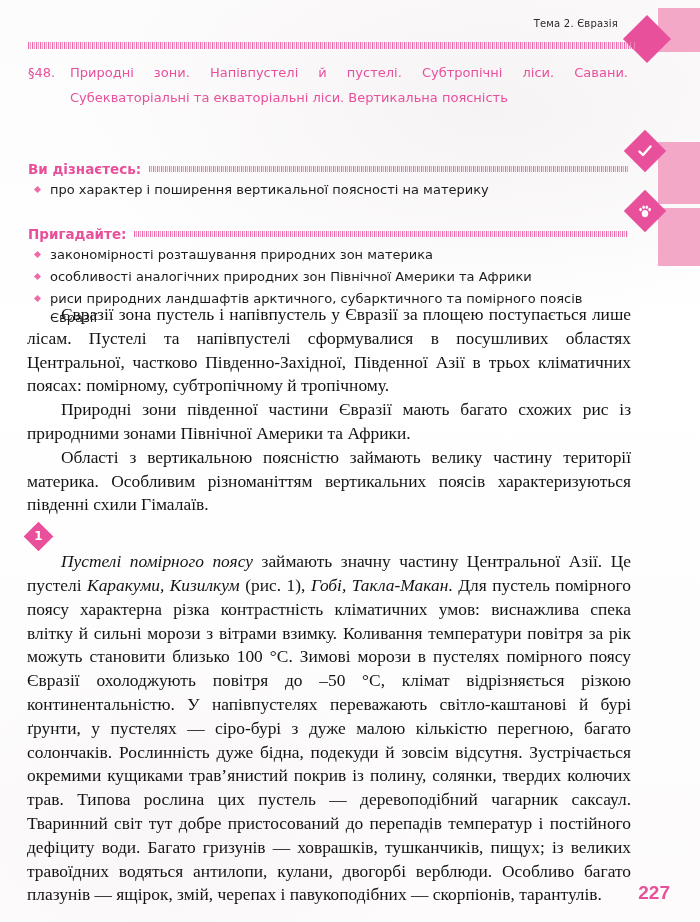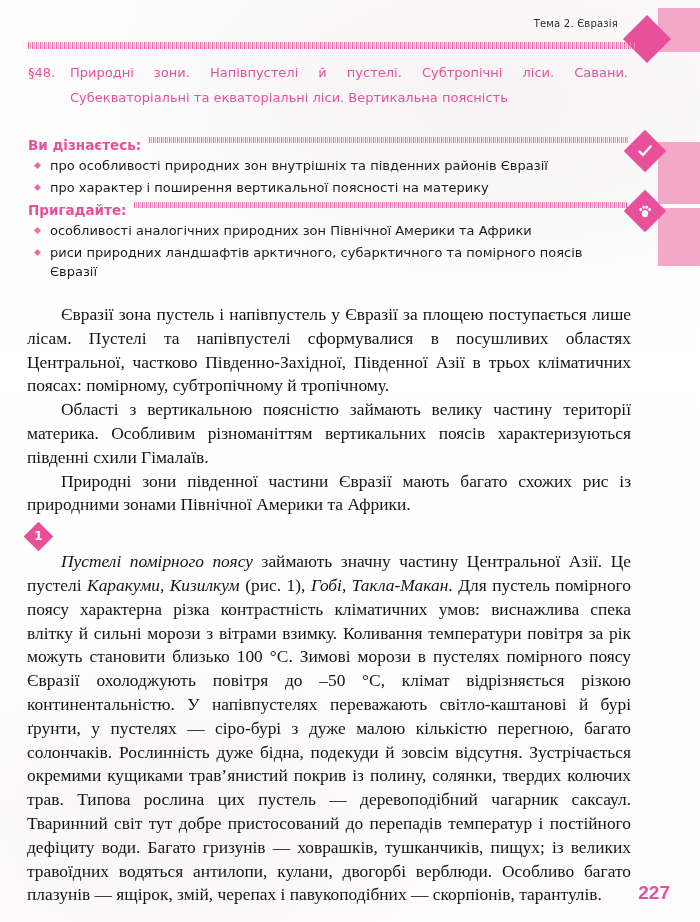--- a/index.html
+++ b/index.html
@@ -126,25 +126,27 @@
   .sec-title .body .l3 { text-align: right; }
 
   
   .intro-block {
     position: absolute;
     left: 28px;
     width: 600px;
   }
   .intro-head {
     display: flex;
+    align-items: center;
     gap: 8px;
     font-family: "DejaVu Sans", sans-serif;
     font-weight: bold;
     font-size: 13.5px;
     color: #e8509c;
+    margin-top: 24px;
   }
   .intro-head .rule { flex: 1; height: 6px; }
 
   .intro-list {
     margin: 2px 0 0 0;
     padding: 0;
     list-style: none;
   }
   .intro-list li {
     position: relative;
@@ -285,50 +287,50 @@
   </div>
 
   <div class="intro-block blk-learn">
     <div class="intro-head">
       <span>Ви дізнаєтесь:</span>
       <span class="rule"></span>
     </div>
     <ul class="intro-list">
       <li>
         <span class="bullet"></span>
-        <span>про особливості природних зон внутрішніх та південних районів Євразії</span>
-      </li>
-      <li>
-        <span class="bullet"></span>
         <span>про характер і поширення вертикальної поясності на материку</span>
       </li>
     </ul>
   </div>
 
   <div class="intro-block blk-remember">
     <div class="intro-head">
       <span>Пригадайте:</span>
       <span class="rule"></span>
     </div>
     <ul class="intro-list">
+      <li>
+        <span class="bullet"></span>
+        <span>закономірності розташування природних зон материка</span>
+      </li>
       <li>
         <span class="bullet"></span>
         <span>особливості аналогічних природних зон Північної Америки та Африки</span>
       </li>
       <li>
         <span class="bullet"></span>
         <span>риси природних ландшафтів арктичного, субарктичного та помірного поясів Євразії</span>
       </li>
     </ul>
   </div>
 
   <div class="body-text">
     <p>Євразії зона пустель і напівпустель у Євразії за площею поступається лише лісам. Пустелі та напівпустелі сформувалися в посушливих областях Центральної, частково Південно-Західної, Південної Азії в трьох кліматичних поясах: помірному, субтропічному й тропічному.</p>
+    <p>Природні зони південної частини Євразії мають багато схожих рис із природними зонами Північної Америки та Африки.</p>
     <p>Області з вертикальною поясністю займають велику частину території материка. Особливим різноманіттям вертикальних поясів характеризуються південні схили Гімалаїв.</p>
-    <p>Природні зони південної частини Євразії мають багато схожих рис із природними зонами Північної Америки та Африки.</p>
 
     <div class="subsec">
       <span class="subsec-dia"></span>
       <span class="subsec-num">1</span>
     </div>
 
     <p>
       <em>Пустелі помірного поясу</em><span> займають значну частину Центральної Азії. Це пустелі </span><em>Каракуми, Кизилкум</em><span> (рис. 1), </span><em>Гобі, Такла-Макан</em><span>. Для пустель помірного поясу характерна різка контрастність кліматичних умов: виснажлива спека влітку й сильні морози з вітрами взимку. Коливання температури повітря за рік можуть становити близько 100 °С. Зимові морози в пустелях помірного поясу Євразії охолоджують повітря до –50 °С, клімат відрізняється різкою континентальністю. У напівпустелях переважають світло-каштанові й бурі ґрунти, у пустелях — сіро-бурі з дуже малою кількістю перегною, багато солончаків. Рослинність дуже бідна, подекуди й зовсім відсутня. Зустрічається окремими кущиками трав’янистий покрив із полину, солянки, твердих колючих трав. Типова рослина цих пустель — деревоподібний чагарник саксаул. Тваринний світ тут добре пристосований до перепадів температур і постійного дефіциту води. Багато гризунів — ховрашків, тушканчиків, пищух; із великих травоїдних водяться антилопи, кулани, двогорбі верблюди. Особливо багато плазунів — ящірок, змій, черепах і павукоподібних — скорпіонів, тарантулів.</span>
     </p>
   </div>

